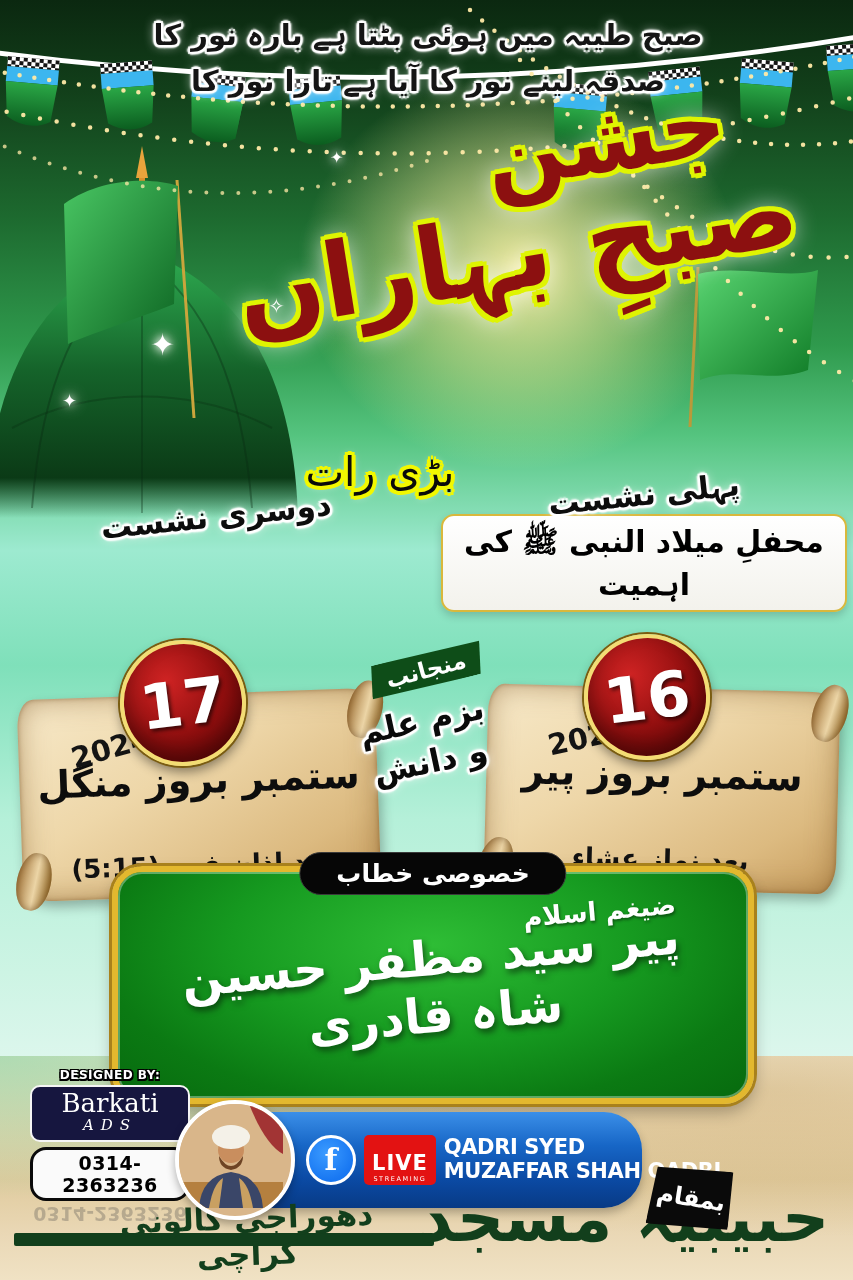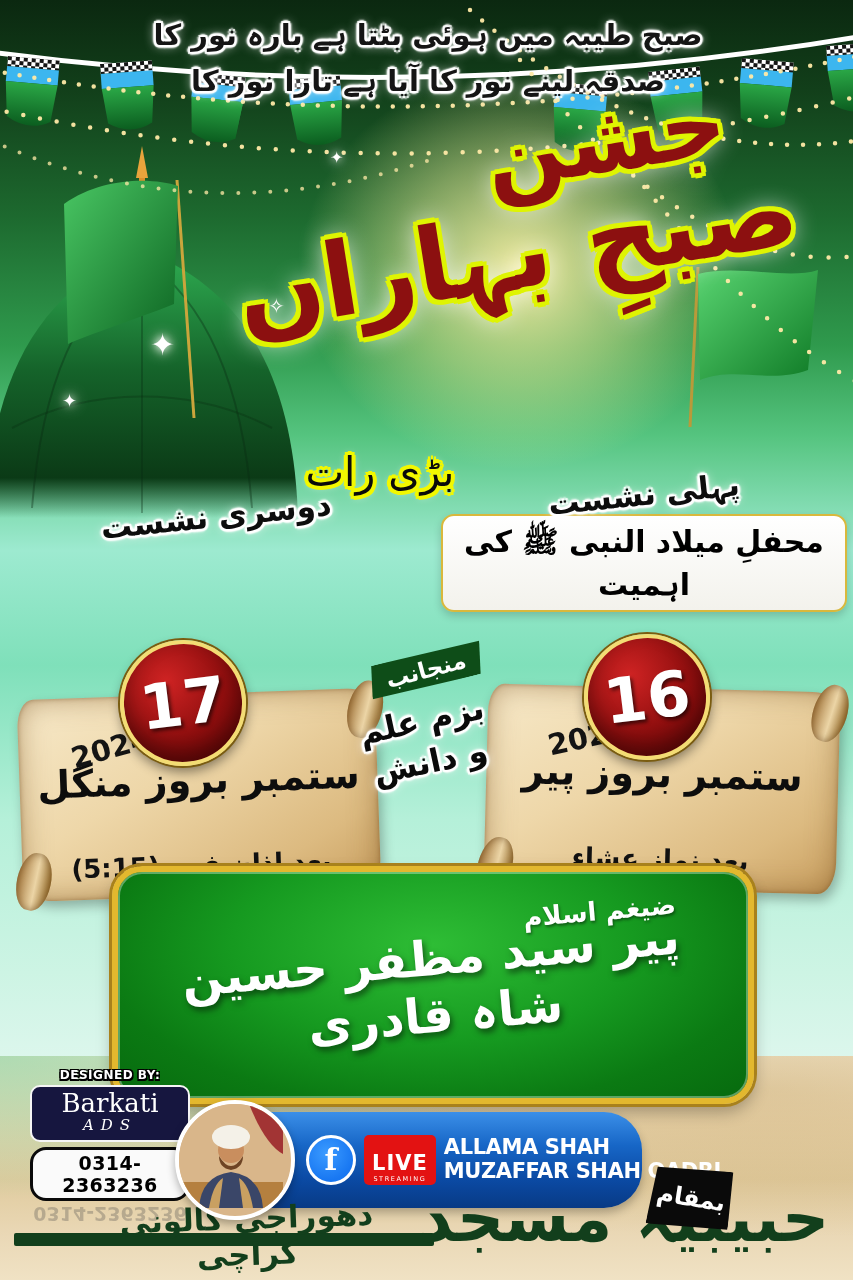--- a/index.html
+++ b/index.html
@@ -284,20 +284,21 @@
     </div>
     <div class="day-circle">17</div>
   </div>
 
   <div class="abs organizer">
     <div class="org-badge">منجانب</div>
     <div class="org-name ow">بزم علم و دانش</div>
   </div>
 
   <div class="abs banner">
+    <div class="banner-tag">خصوصی خطاب</div>
     <div class="banner-pre">ضیغم اسلام</div>
     <div class="banner-name">پیر سید مظفر حسین شاہ قادری</div>
   </div>
 
   <div class="abs bg-bottom"></div>
 
   <div class="abs designed">
     <div class="designed-label">DESIGNED BY:</div>
     <div class="brand-box">
       <div class="brand1">Barkati</div>
@@ -321,21 +322,21 @@
     </svg>
   </div>
 
   <div class="abs fb-bar">
     <div class="fb-icon">f</div>
     <div class="live-badge">
       <div class="live-main">LIVE</div>
       <div class="live-sub">STREAMING</div>
     </div>
     <div class="fb-name">
-      <div>ALLAMA SHAH</div>
+      <div>QADRI SYED</div>
       <div>MUZAFFAR SHAH QADRI</div>
     </div>
   </div>
 
   <div class="abs venue-badge">بمقام</div>
   <div class="abs venue-kashida"></div>
   <div class="abs venue-masjid">حبیبیہ مسجد</div>
   <div class="abs venue-loc">دھوراجی کالونی کراچی</div>
 
 </div>

